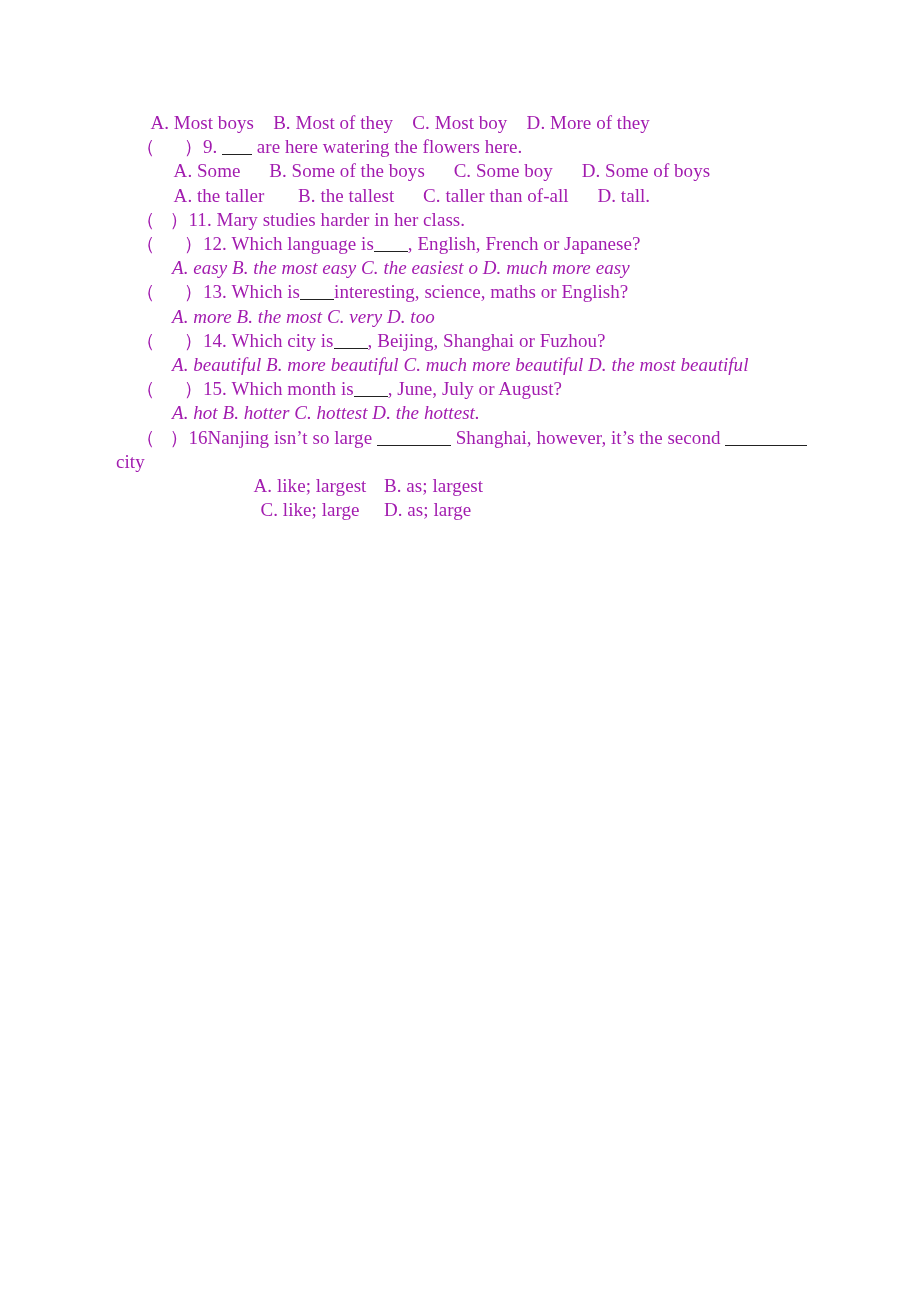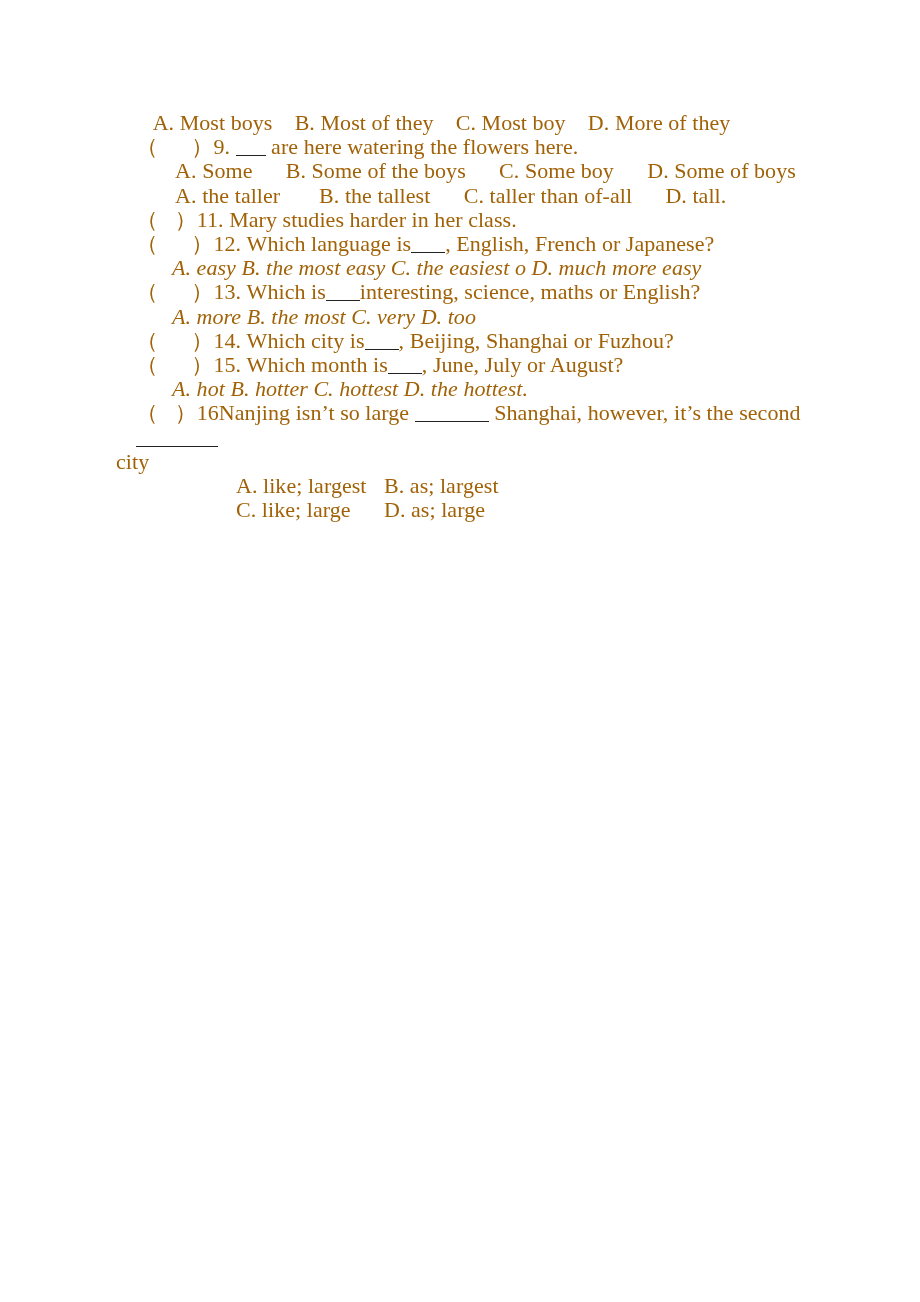--- a/index.html
+++ b/index.html
@@ -25,25 +25,25 @@
     height: 1302px;
     background: #ffffff;
   }
   .content {
     position: absolute;
     left: 136px;
     top: 111px;
     width: 700px;
   }
   .line {
-    font-size: 22px;
+    font-size: 19px;
     line-height: 24.2px;
     white-space: pre-wrap;
     letter-spacing: 0.05px;
-    color: #a16207;
+    color: #a21caf;
   }
   
   .ind-opt      { padding-left: 36px; font-style: italic; }   
   .ind-opt-b    { padding-left: 28px; }   
   .ind-q        { padding-left: 0px; }    
   .ind-none     { padding-left: 0px; }
   .ind-tail     { padding-left: -0px; margin-left: -20px; } 
   .ind-deep     { padding-left: 100px; }  
 
   .blank {
@@ -52,20 +52,21 @@
     vertical-align: -2px;
   }
   .blank.w3  { width: 30px; }
   .blank.w4  { width: 34px; }
   .blank.w8  { width: 74px; }
   .blank.w9  { width: 82px; }
 
   .opt-col {
     display: inline-block;
     min-width: 148px;
+    text-align: center;
   }
 </style>
 </head>
 <body>
 
 <div class="page">
   <div class="content">
 
     <div class="line ind-none"><span>   A. Most boys    B. Most of they    C. Most boy    D. More of they</span></div>
 
@@ -82,20 +83,21 @@
     <div class="line ind-q"><span>（      ）12. Which language is</span><span class="blank w4"></span><span>, English, French or Japanese?</span></div>
 
     <div class="line ind-opt"><span>A. easy B. the most easy C. the easiest o D. much more easy</span></div>
 
     <div class="line ind-q"><span>（      ）13. Which is</span><span class="blank w4"></span><span>interesting, science, maths or English?</span></div>
 
     <div class="line ind-opt"><span>A. more B. the most C. very D. too</span></div>
 
     <div class="line ind-q"><span>（      ）14. Which city is</span><span class="blank w4"></span><span>, Beijing, Shanghai or Fuzhou?</span></div>
 
+    <div class="line ind-opt"><span>A. beautiful B. more beautiful C. much more beautiful D. the most beautiful</span></div>
 
     <div class="line ind-q"><span>（      ）15. Which month is</span><span class="blank w4"></span><span>, June, July or August?</span></div>
 
     <div class="line ind-opt"><span>A. hot B. hotter C. hottest D. the hottest.</span></div>
 
     <div class="line ind-q"><span>（   ）16Nanjing isn’t so large </span><span class="blank w8"></span><span> Shanghai, however, it’s the second </span><span class="blank w9"></span></div>
 
     <div class="line ind-tail"><span>city</span></div>
 
 

